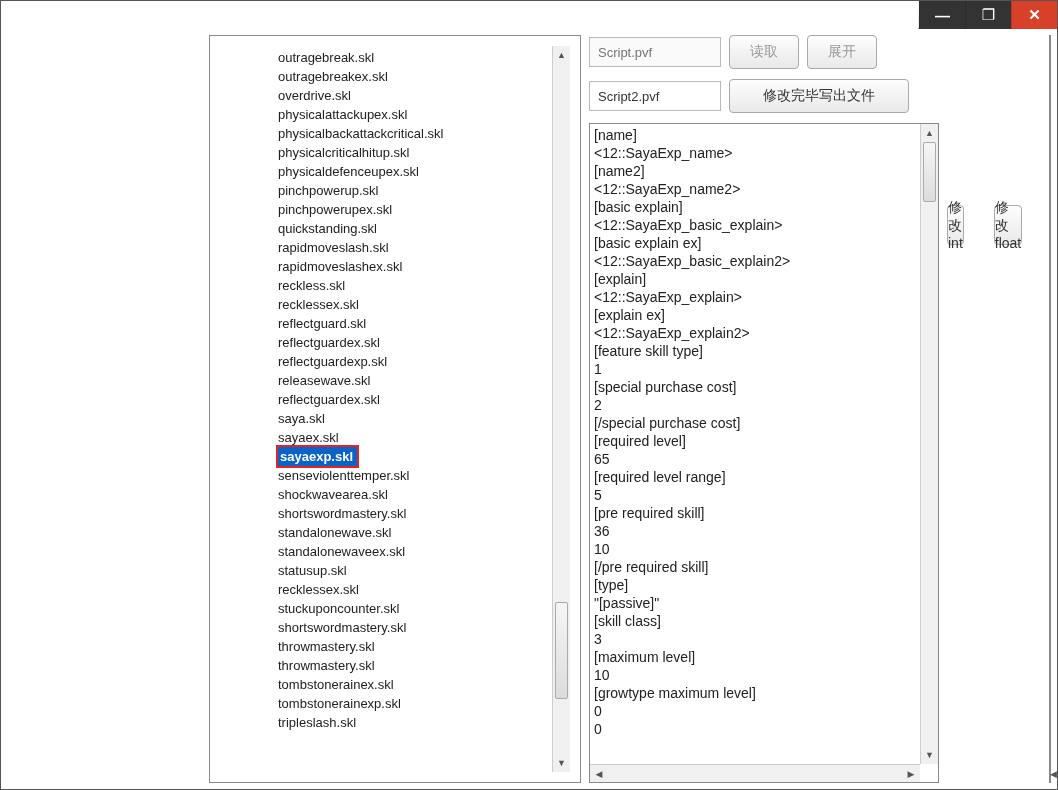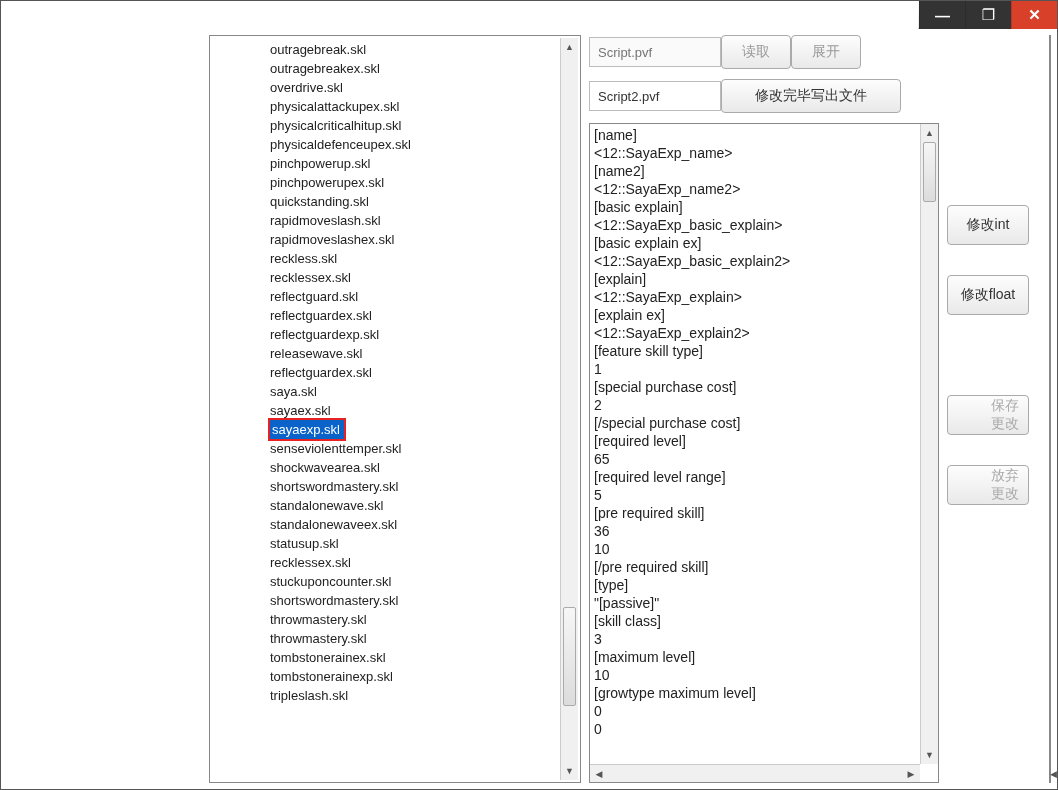--- a/index.html
+++ b/index.html
@@ -67,21 +67,21 @@
     display: flex;
     padding: 6px;
     gap: 8px;
     min-height: 0;
   }
 
   .left-pane {
     width: 372px;
     border: 1px solid #888;
     position: relative;
-    padding: 2px;
+    padding: 10px;
     display: flex;
     min-height: 0;
   }
   .tree-wrap {
     flex: 1;
     overflow: hidden;
     position: relative;
     min-height: 0;
   }
   .tree-list {
@@ -103,20 +103,21 @@
     background: #0a63c9;
     color: #fff;
     display: inline-block;
     padding-right: 4px;
     outline: 2px solid #e62222;
     outline-offset: 0;
   }
   .tree-item.selected-wrap {
     height: 19px;
     line-height: 19px;
+    font-weight: bold;
   }
   .left-scroll {
     position: absolute;
     right: 0; top: 0; bottom: 0;
     width: 18px;
     background: #f0f0f0;
     border-left: 1px solid #ccc;
     display: flex;
     flex-direction: column;
   }
@@ -141,21 +142,21 @@
     min-height: 0;
   }
   .top-controls {
     display: flex;
     flex-direction: column;
     gap: 10px;
     margin-bottom: 10px;
   }
   .row1, .row2 {
     display: flex;
-    gap: 0;
+    gap: 8px;
     align-items: center;
   }
   .text-input {
     width: 132px;
     height: 30px;
     border: 1px solid #bbb;
     padding: 0 8px;
     font-size: 13px;
     color: #333;
     background:#fff;
@@ -211,21 +212,21 @@
   .right-pane {
     flex:1;
     display:flex;
     gap: 12px;
     min-height:0;
   }
   .button-col {
     width: 90px;
     padding-top: 170px;
     display:flex;
-    flex-direction:column;
+    flex-direction:row;
     gap: 30px;
   }
   .action-btn {
     width: 82px;
     height: 40px;
     border: 1px solid #aaa;
     background: linear-gradient(#fdfdfd,#e9e9e9);
     border-radius: 4px;
     font-size: 14px;
     color:#333;
@@ -262,20 +263,21 @@
 
   <div class="client">
 
     <div class="left-pane">
       <div class="tree-wrap">
         <div class="tree-list" id="tree-list">
             <div class="tree-item">outragebreak.skl</div>
             <div class="tree-item">outragebreakex.skl</div>
             <div class="tree-item">overdrive.skl</div>
             <div class="tree-item">physicalattackupex.skl</div>
+            <div class="tree-item">physicalbackattackcritical.skl</div>
             <div class="tree-item">physicalcriticalhitup.skl</div>
             <div class="tree-item">physicaldefenceupex.skl</div>
             <div class="tree-item">pinchpowerup.skl</div>
             <div class="tree-item">pinchpowerupex.skl</div>
             <div class="tree-item">quickstanding.skl</div>
             <div class="tree-item">rapidmoveslash.skl</div>
             <div class="tree-item">rapidmoveslashex.skl</div>
             <div class="tree-item">reckless.skl</div>
             <div class="tree-item">recklessex.skl</div>
             <div class="tree-item">reflectguard.skl</div>

